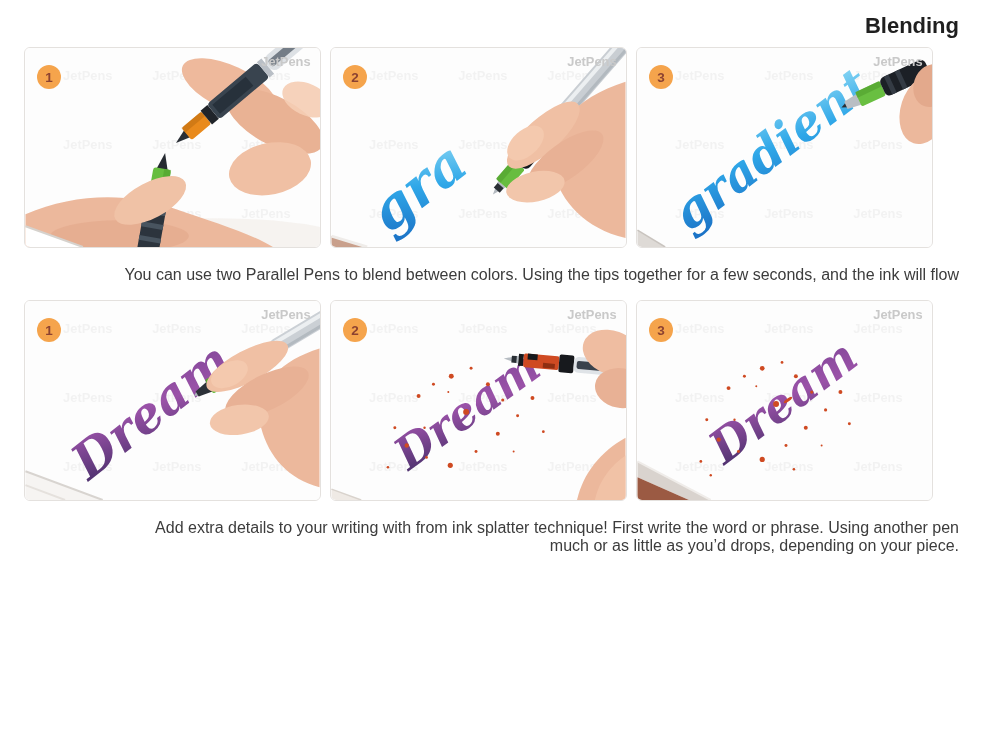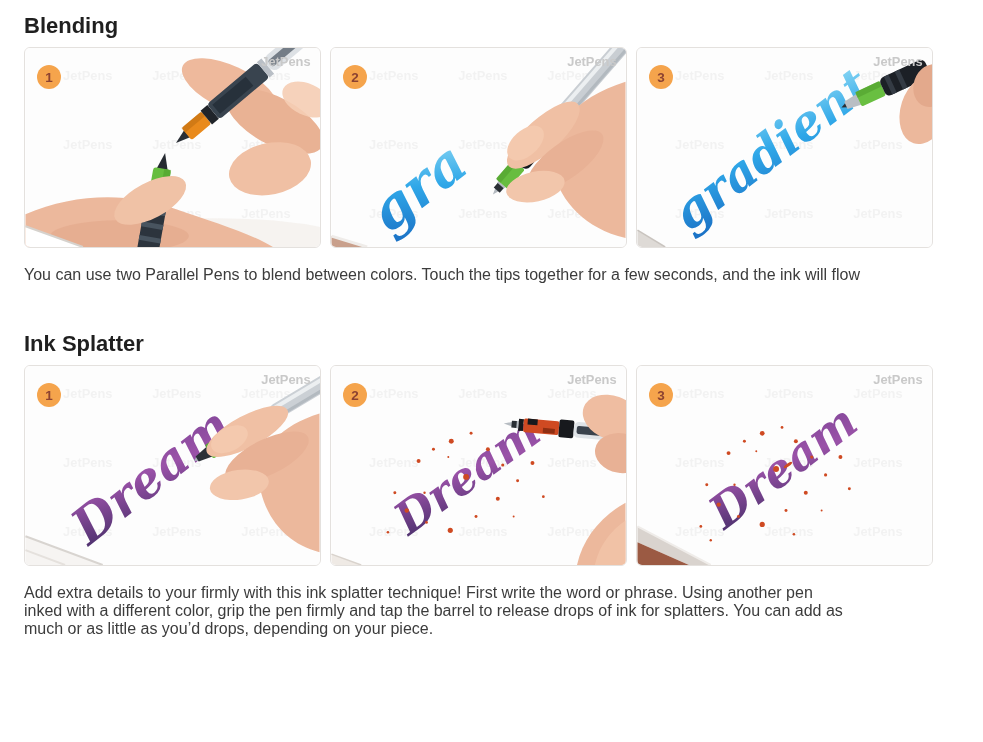--- a/index.html
+++ b/index.html
@@ -2,21 +2,21 @@
 <html><head>
 <meta charset="utf-8">
 <style>
   * { box-sizing: border-box; }
   html, body { margin: 0; padding: 0; background: #ffffff; }
   body {
     width: 983px; height: 742px; overflow: hidden;
     font-family: "Liberation Sans", sans-serif;
     color: #3c3c3c;
   }
-  .container { padding: 14px 24px 0 24px; }
+  .container { padding: 14px 24px 0 24px; text-align: right; }
   h2.section-heading {
     font-size: 22px; line-height: 24px; font-weight: 700;
     color: #1f1f1f; margin: 0 0 9px 0;
     font-family: "Liberation Sans", sans-serif;
   }
   .heading-splatter { margin-top: 48px !important; }
   .photo-row { display: flex; gap: 9px; margin: 0 0 18px 0; }
   .photo-card {
     position: relative; width: 297px; height: 201px;
     border: 1px solid #e4e1de; border-radius: 6px;
@@ -201,26 +201,25 @@
 
           <polygon points="0,184 28,201 0,201" fill="#dedad6"></polygon>
           <line x1="0" y1="184" x2="28" y2="201" stroke="#c9c4bf" stroke-width="1.5"></line>
           <text class="wm-corner" x="288" y="18" text-anchor="end">JetPens</text>
         </svg>
       </div>
     </div>
 
     <p class="para">
       </p>
-      <div class="line">You can use two Parallel Pens to blend between colors. Touch the tips together for a few seconds, and the ink will flow</div>
+      <div class="line">You can use two Parallel Pens to blend between colors. Using the tips together for a few seconds, and the ink will flow</div>
     <p></p>
   </section>
 
   <section>
-    <h2 class="section-heading heading-splatter">Ink Splatter</h2>
 
     <div class="photo-row">
 
       <div class="photo-card">
         <div class="step-badge">1</div>
         <svg viewBox="0 0 297 201">
           <defs>
             <linearGradient id="gp4" x1="0" y1="1" x2="1" y2="0">
               <stop offset="0" stop-color="#3f2b63"></stop>
               <stop offset="0.55" stop-color="#9a52a8"></stop>
@@ -395,19 +394,18 @@
           <polygon points="0,162 74,201 52,201 0,178" fill="#d9d3ce"></polygon>
           <polygon points="0,178 52,201 0,201" fill="#9b5a43"></polygon>
           <line x1="0" y1="162" x2="74" y2="201" stroke="#efece9" stroke-width="2"></line>
           <text class="wm-corner" x="288" y="18" text-anchor="end">JetPens</text>
         </svg>
       </div>
     </div>
 
     <p class="para">
       </p>
-      <div class="line">Add extra details to your firmly with this ink splatter technique! First write the word or phrase. Using another pen</div>
-      <div class="line">inked with a different color, grip the pen firmly and tap the barrel to release drops of ink for splatters. You can add as</div>
+      <div class="line">Add extra details to your writing with from ink splatter technique! First write the word or phrase. Using another pen</div>
       <div class="line">much or as little as you’d drops, depending on your piece.</div>
     <p></p>
   </section>
 
 </div>
 
 </body></html>

